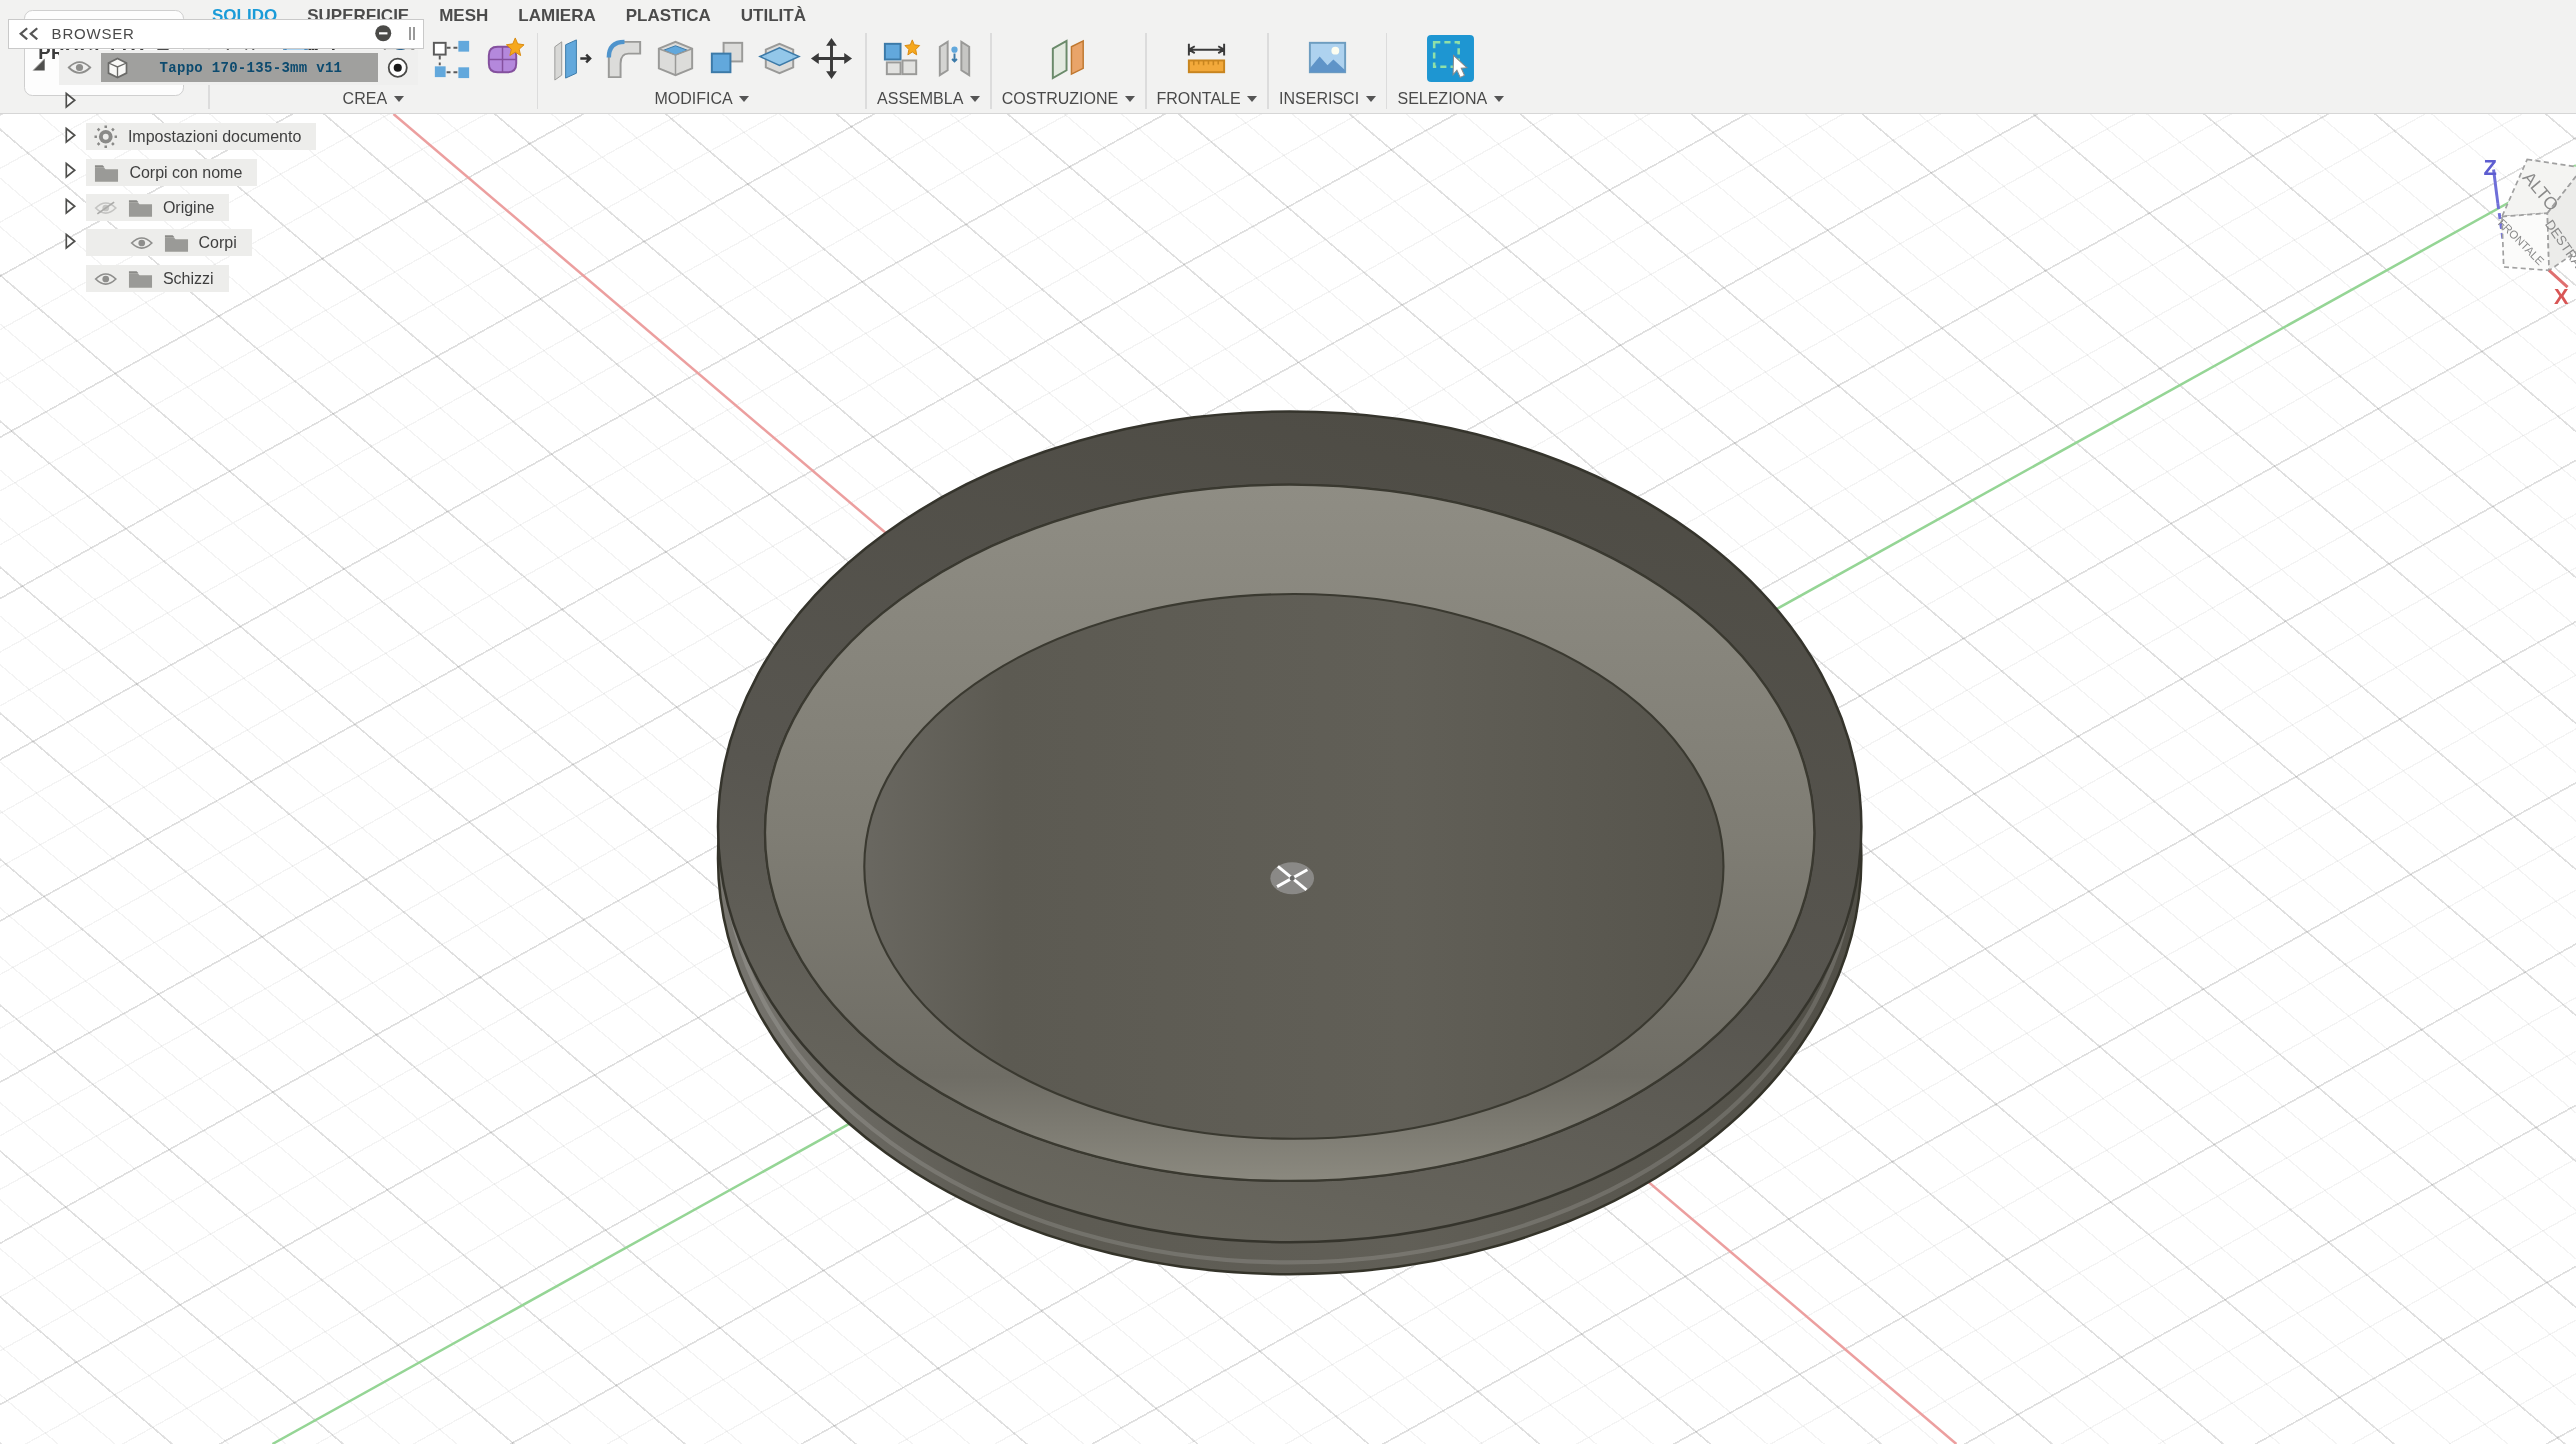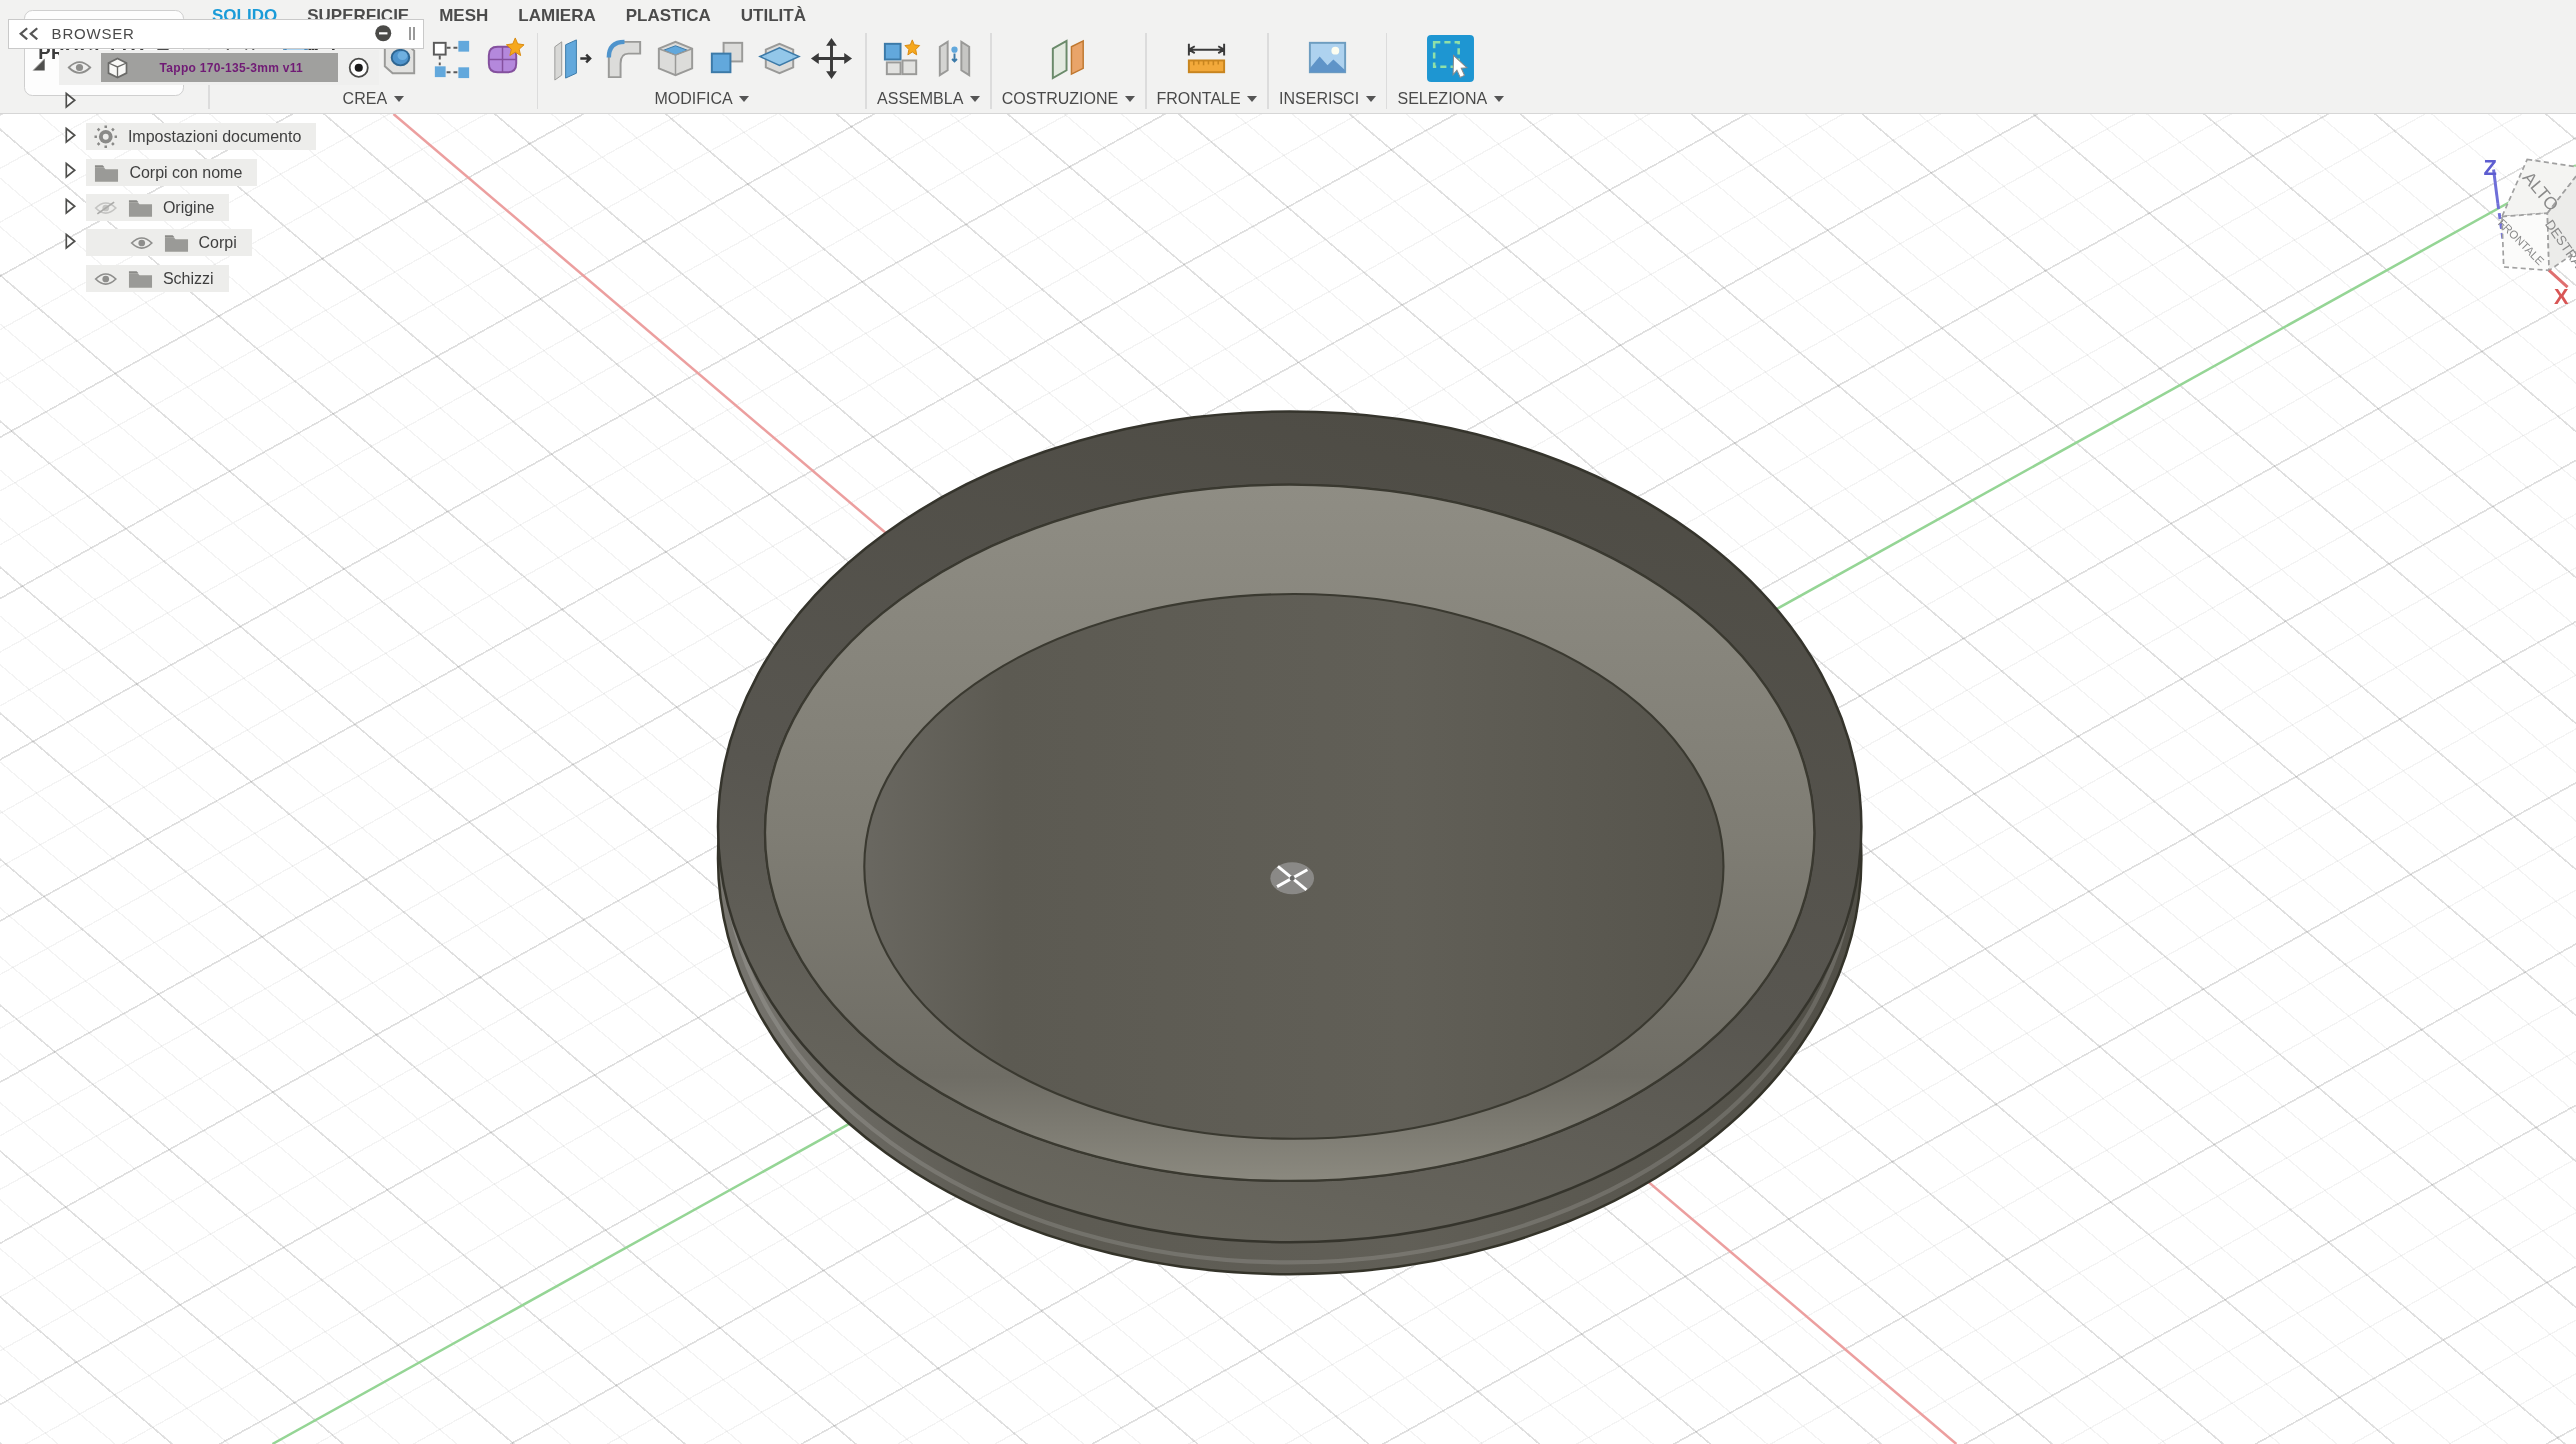--- a/index.html
+++ b/index.html
@@ -46,21 +46,21 @@
   #browser-title{font-size:15px;color:#4a4a4a;letter-spacing:0.8px;flex:1;}
   .grip{display:flex;gap:2.5px;margin-left:5px;}
   .grip i{display:block;width:1.7px;height:13.5px;background:#9a9a9a;}
   .tree-arrow{position:absolute;width:17px;height:18.5px;}
   .b-row{position:absolute;left:86px;display:inline-flex;align-items:center;height:27px;
       background:#ededeb;padding:0 15px 0 8.4px;gap:10px;white-space:nowrap;margin-top:36px;}
   .b-row .b-label{font-size:16px;color:#3f3f3f;}
   #root-row{position:absolute;left:59px;top:50px;height:35px;background:#efefee;display:inline-flex;
       align-items:center;padding:0 8.4px 0 8.4px;gap:8.4px;}
   #root-highlight{display:inline-flex;align-items:center;background:#a0a09e;height:29px;padding:0 11.8px 0 3.4px;gap:8.4px;}
-  #root-label{font-size:12px;font-weight:700;color:#701a75;letter-spacing:0.3px;padding:0 23.5px 0 20px;}
+  #root-label{font-size:14px;font-weight:700;color:#0c4a6e;letter-spacing:0.3px;padding:0 23.5px 0 20px;font-family:Liberation Mono, monospace;}
 </style>
 </head>
 <body>
 <div id="stage">
 
 <div id="toolbar">
   <div id="project-btn">
     <span class="lbl">PROGETTO</span>
     <span class="caret"></span>
   </div>

